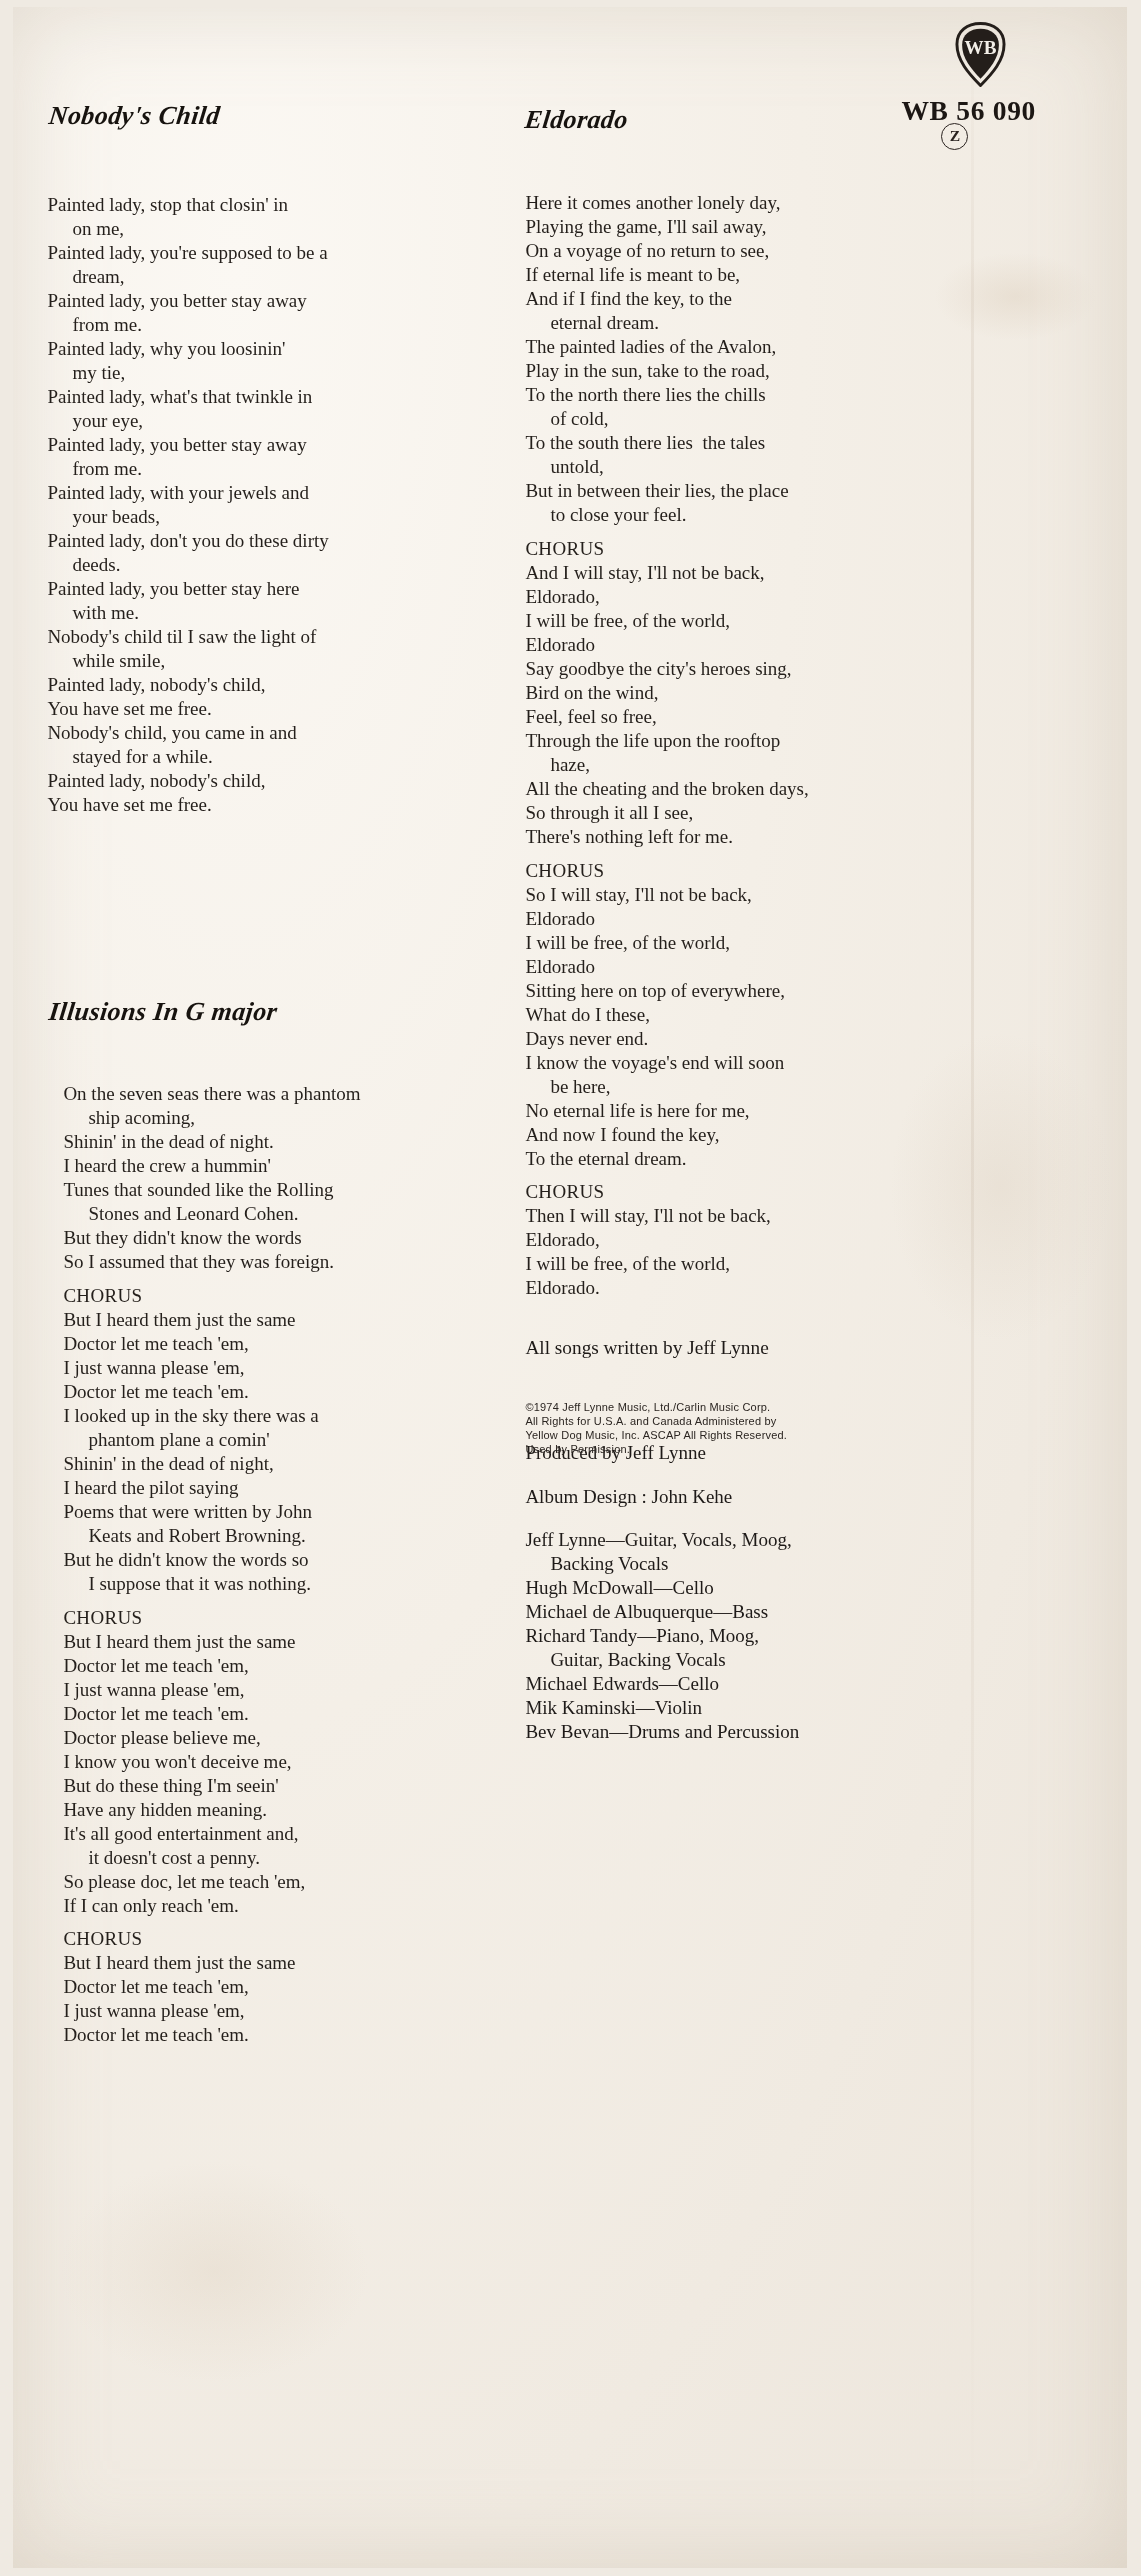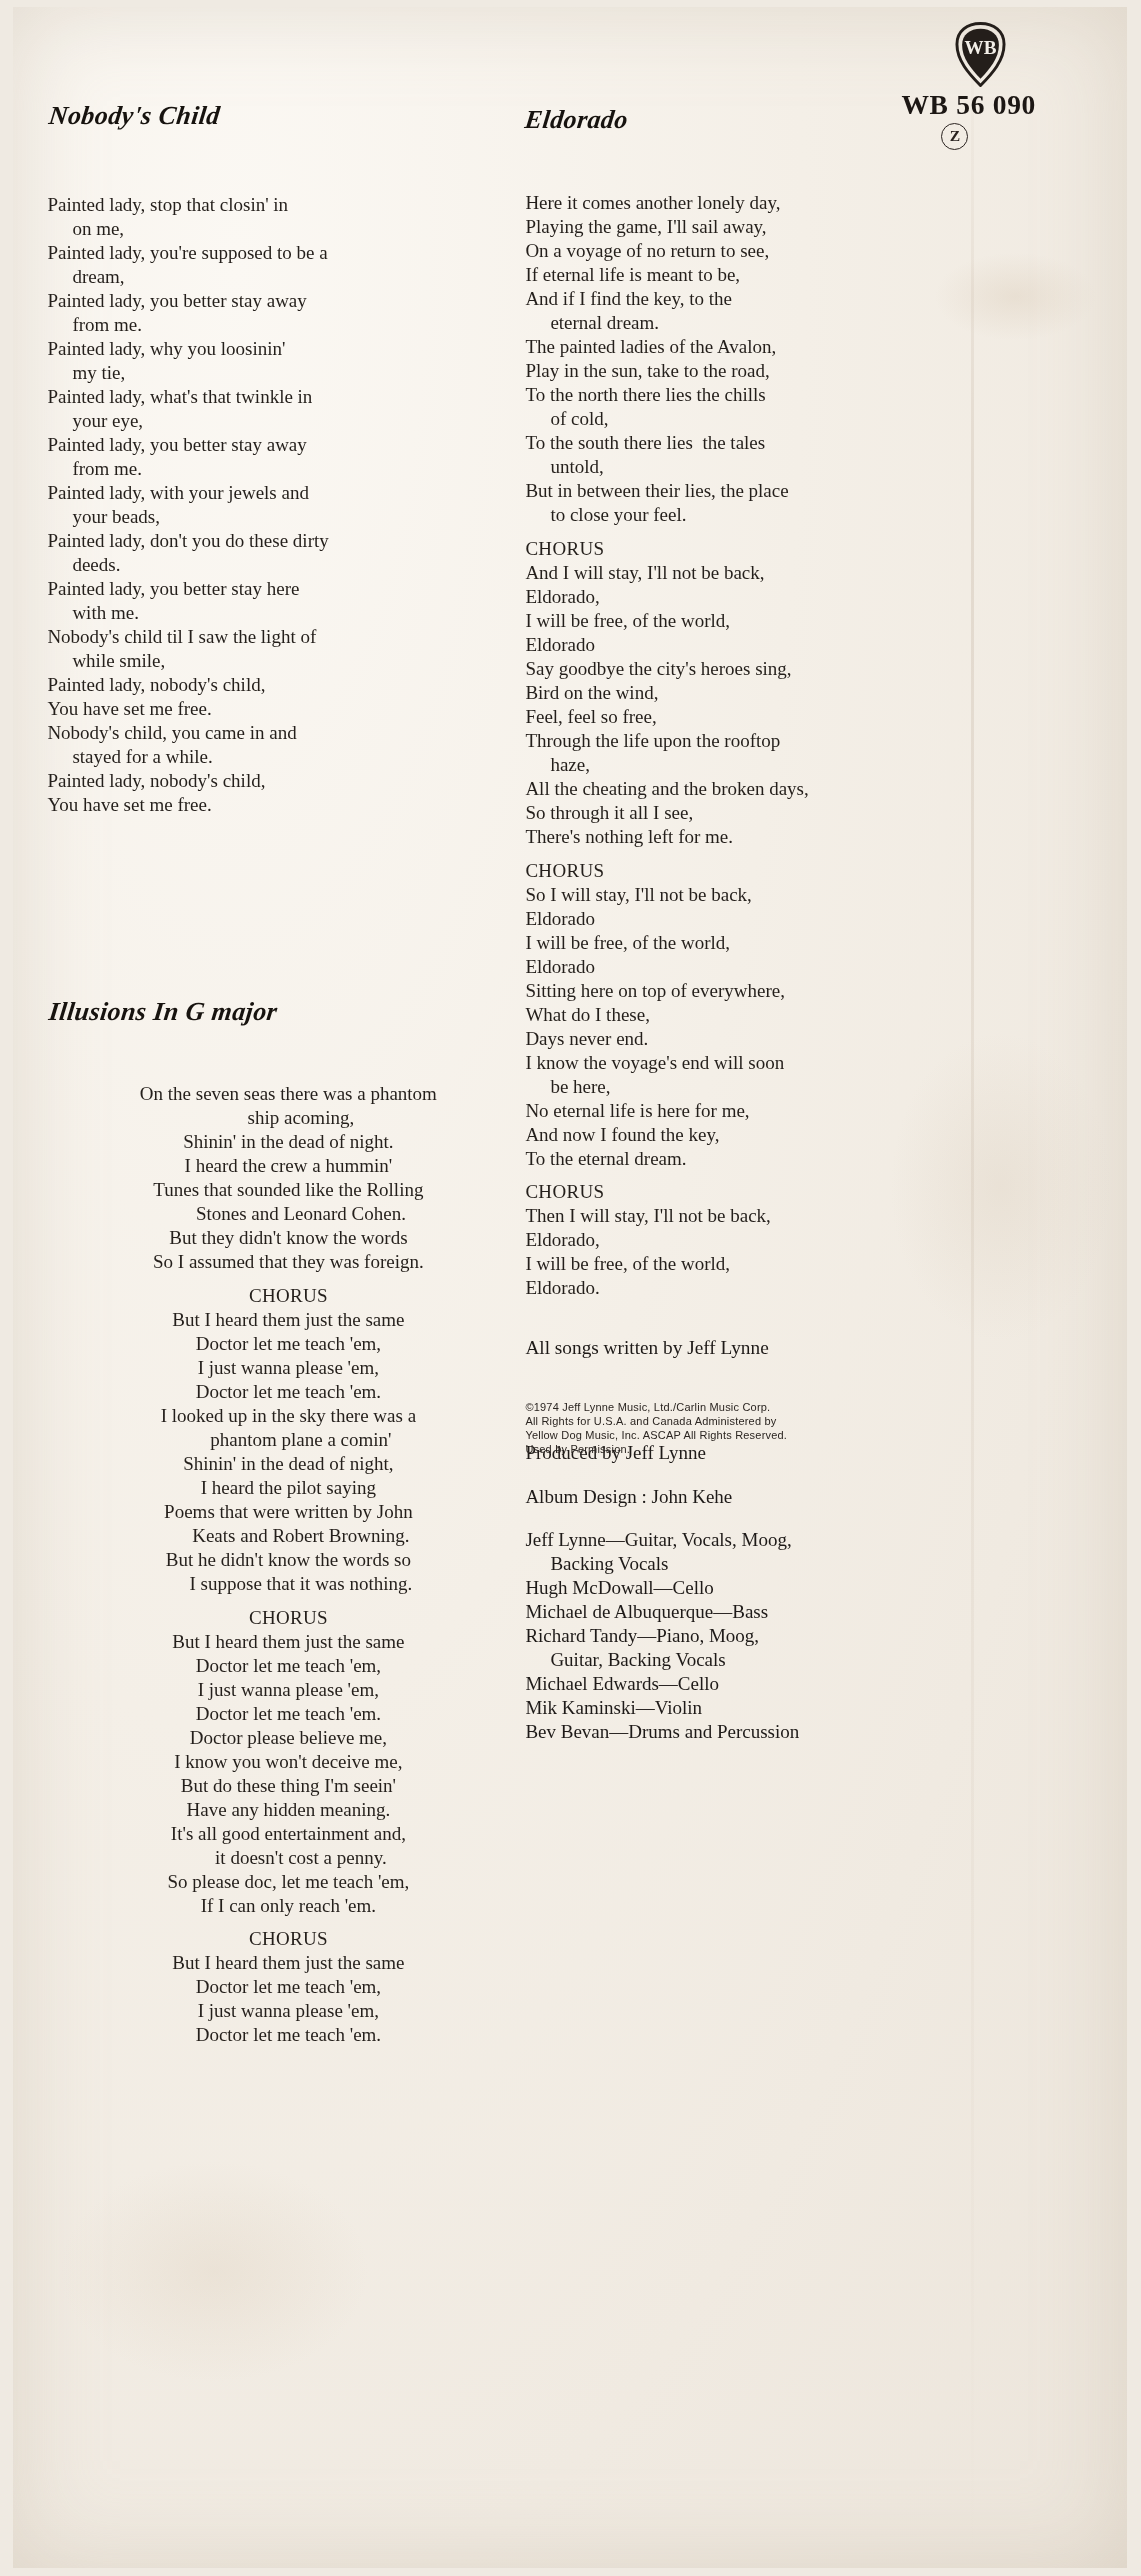--- a/index.html
+++ b/index.html
@@ -30,21 +30,21 @@
   .crease {
     position:absolute; left:958px; top:0; width:2.2px; height:2561px;
     background:linear-gradient(to bottom, rgba(180,160,140,0) 0%, rgba(180,160,140,.25) 20%, rgba(180,160,140,.12) 60%, rgba(180,160,140,0) 100%);
   }
 
   
   #wb-logo { position:absolute; left:941px; top:15px; width:53px; height:65px; }
   #wb-logo svg { width:100%; height:100%; display:block; }
 
   #catalog {
-    position:absolute; left:888px; top:82px;
+    position:absolute; left:888px; top:88px;
     font-family: "Liberation Serif", serif;
     font-weight:bold; font-size:27.5px; letter-spacing:0.7px;
     color:#1c1714;
   }
   #zrec {
     position:absolute; left:928px; top:116px;
     width:27px; height:27px; border:1.5px solid #2a2320; border-radius:50%;
     font-family:"Liberation Serif",serif; font-size:15.6px; font-weight:bold;
     text-align:center; line-height:24px; color:#2a2320;
   }
@@ -64,21 +64,21 @@
   #title-illusions { position:absolute; left:36px; top:990px; }
 
   .lyrics { font-size: 19px; line-height: 24px; color:#241f1b; }
   .lyrics p { margin:0; }
   .lyrics .ln { white-space: pre-wrap; }
   .lyrics .ln.ind { padding-left: 25px; }
   .lyrics .chorus { letter-spacing:0.3px; }
   .gap { height: 9.7px; }
 
   #lyrics-nobodys  { position:absolute; left:34px; top:186px; width:453px; }
-  #lyrics-illusions{ position:absolute; left:42px; top:1075px; width:466px;text-align:center; }
+  #lyrics-illusions{ position:absolute; left:50px; top:1075px; width:466px; }
   #lyrics-eldorado { position:absolute; left:512px; top:184px; width:445px; }
 
   
   #credits { position:absolute; left:512px; top:1522px; width:445px; }
   .cr-line { font-size:19px; line-height:24px; }
   .cr-line.ind { padding-left:25px; }
   .cr-block { margin-bottom:19.3px; }
   .writer { font-size:19.3px; }
 
   #copyright {

